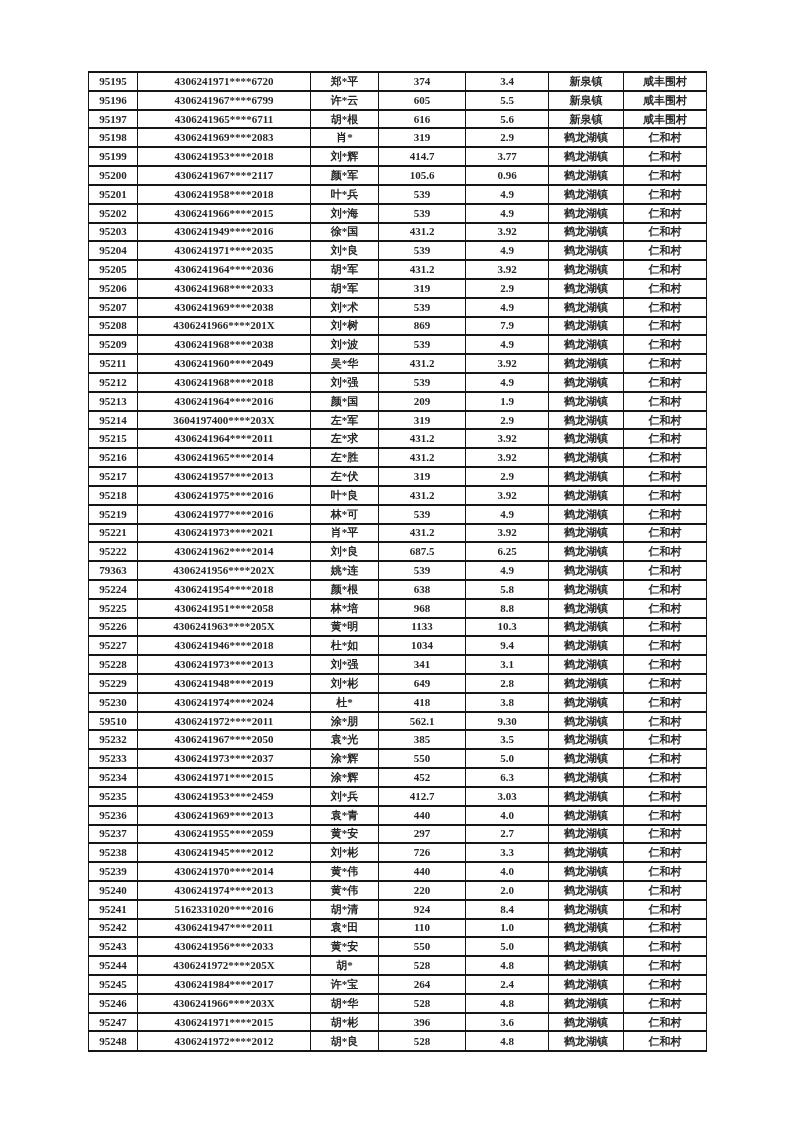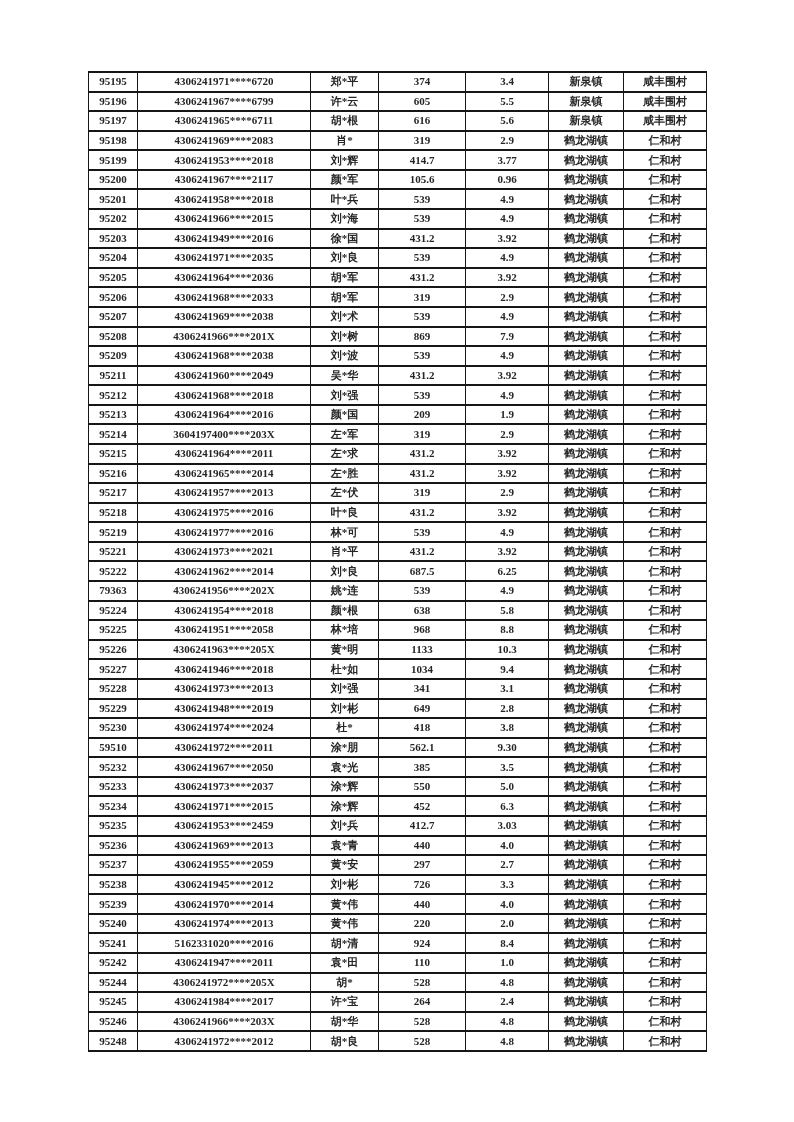--- a/index.html
+++ b/index.html
@@ -466,20 +466,29 @@
         <tr>
           <td>95242</td>
           <td>4306241947****2011</td>
           <td>袁*田</td>
           <td>110</td>
           <td>1.0</td>
           <td>鹤龙湖镇</td>
           <td>仁和村</td>
         </tr>
         <tr>
+          <td>95243</td>
+          <td>4306241956****2033</td>
+          <td>黄*安</td>
+          <td>550</td>
+          <td>5.0</td>
+          <td>鹤龙湖镇</td>
+          <td>仁和村</td>
+        </tr>
+        <tr>
           <td>95244</td>
           <td>4306241972****205X</td>
           <td>胡*</td>
           <td>528</td>
           <td>4.8</td>
           <td>鹤龙湖镇</td>
           <td>仁和村</td>
         </tr>
         <tr>
           <td>95245</td>
@@ -493,20 +502,29 @@
         <tr>
           <td>95246</td>
           <td>4306241966****203X</td>
           <td>胡*华</td>
           <td>528</td>
           <td>4.8</td>
           <td>鹤龙湖镇</td>
           <td>仁和村</td>
         </tr>
         <tr>
+          <td>95247</td>
+          <td>4306241971****2015</td>
+          <td>胡*彬</td>
+          <td>396</td>
+          <td>3.6</td>
+          <td>鹤龙湖镇</td>
+          <td>仁和村</td>
+        </tr>
+        <tr>
           <td>95248</td>
           <td>4306241972****2012</td>
           <td>胡*良</td>
           <td>528</td>
           <td>4.8</td>
           <td>鹤龙湖镇</td>
           <td>仁和村</td>
         </tr>
       </tbody>
   </table>

